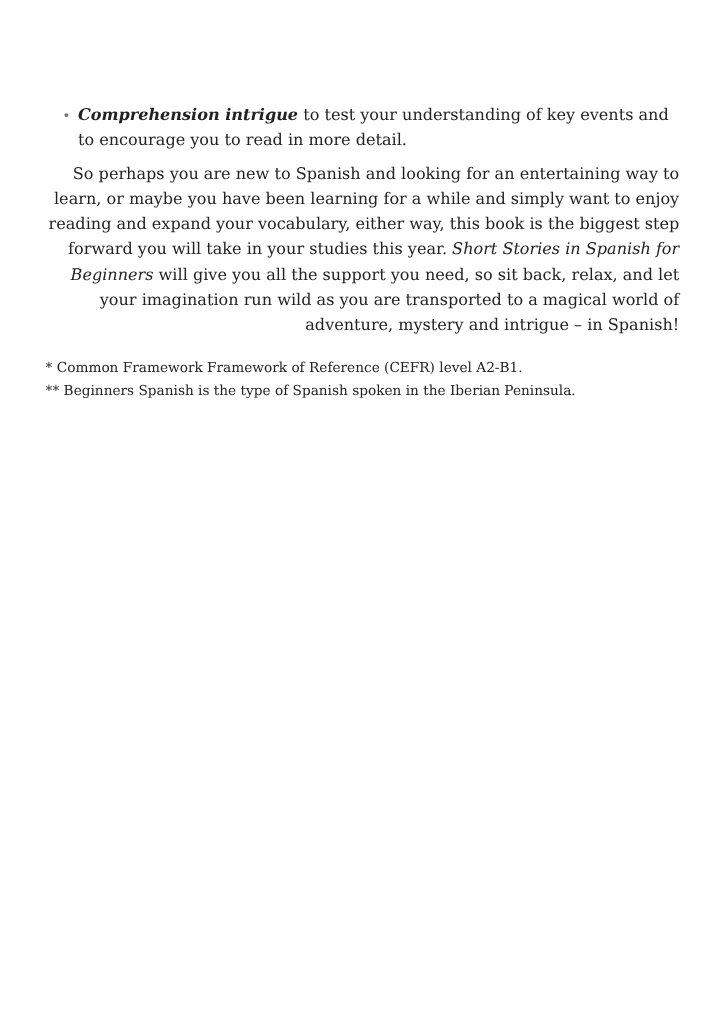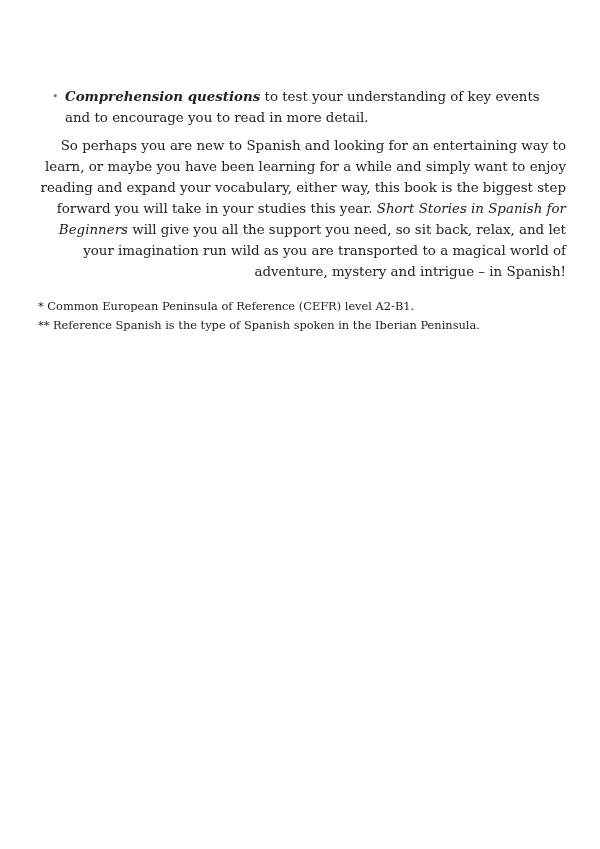--- a/index.html
+++ b/index.html
@@ -12,20 +12,20 @@
     .para { font-size: 13.4px; line-height: 21px; text-indent: 14px; margin: 7px 0 0 0; text-align: right; }
     .para em { font-style: italic; }
     .footnotes { margin-top: 15px; font-size: 11.4px; line-height: 19px; }
     .footnote { margin: 0; }
   </style>
 </head>
 <body>
 
 <div class="page">
   <p class="bullet-item">
-    <span class="bullet-dot">•</span><span class="term">Comprehension questions</span><span> to test your understanding of key events and to encourage you to read in more detail.</span>
+    <span class="bullet-dot">•</span><span class="term">Comprehension intrigue</span><span> to test your understanding of key events and to encourage you to read in more detail.</span>
   </p>
   <p class="para"><span>So perhaps you are new to Spanish and looking for an entertaining way to learn, or maybe you have been learning for a while and simply want to enjoy reading and expand your vocabulary, either way, this book is the biggest step forward you will take in your studies this year. </span><em>Short Stories in Spanish for Beginners</em><span> will give you all the support you need, so sit back, relax, and let your imagination run wild as you are transported to a magical world of adventure, mystery and intrigue – in Spanish!</span></p>
   <div class="footnotes">
-    <p class="footnote">* Common European Peninsula of Reference (CEFR) level A2-B1.</p>
-    <p class="footnote">** Reference Spanish is the type of Spanish spoken in the Iberian Peninsula.</p>
+    <p class="footnote">* Common Framework Framework of Reference (CEFR) level A2-B1.</p>
+    <p class="footnote">** Beginners Spanish is the type of Spanish spoken in the Iberian Peninsula.</p>
   </div>
 </div>
 
 </body></html>

